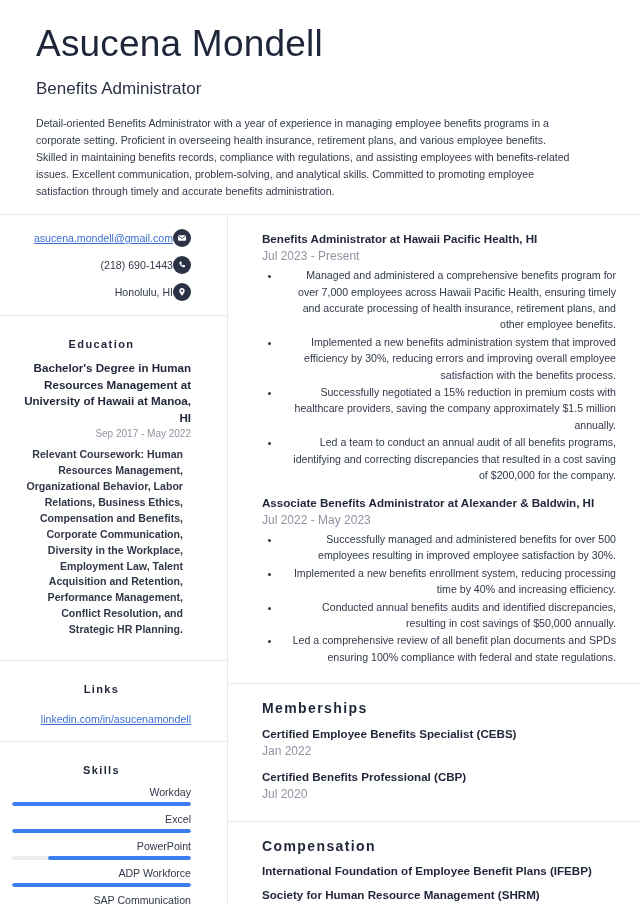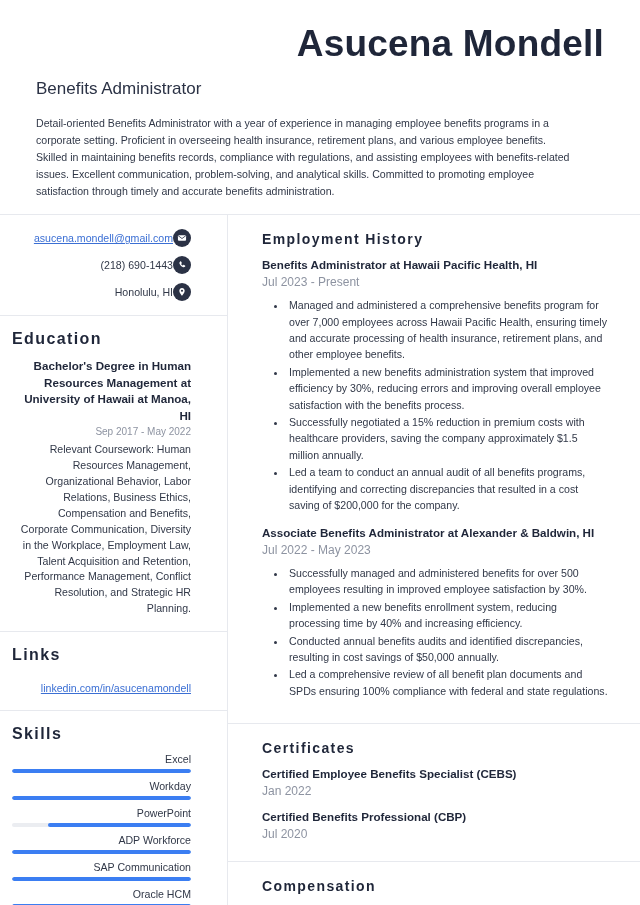--- a/index.html
+++ b/index.html
@@ -21,26 +21,25 @@
     background: #fff;
     box-sizing: border-box;
   }
 
   
   .header {
     padding: 24px 36px 14px 36px;
   }
   .name {
     font-size: 37px;
-    font-weight: 700;
+    font-weight: 400;
     letter-spacing: 0.2px;
     color: #1f2639;
     line-height: 1.1;
     margin: 0 0 14px 0;
-    text-align: right;
   }
   .job-title {
     font-size: 17px;
     font-weight: 400;
     color: #2b3245;
     margin: 0 0 16px 0;
   }
   .summary {
     font-size: 10.6px;
     line-height: 1.62;
@@ -73,26 +72,26 @@
 
   
   .lsec {
     padding: 14px 36px 14px 12px;
     border-bottom: 1px solid #e7e9ee;
     text-align: right;
   }
   .lsec.no-border { border-bottom: none; }
 
   .lhead {
-    font-size: 16px;
+    font-size: 11px;
     font-weight: bold;
     letter-spacing: 1.4px;
     color: #1f2639;
-    margin: 0 0 10px 0;
-    text-align: left;
+    margin: 8px 0 10px 0;
+    text-align: center;
   }
 
   .contact-row {
     display: flex;
     align-items: center;
     justify-content: flex-end;
     margin-bottom: 9px;
     font-size: 10.6px;
     color: #313848;
   }
@@ -124,21 +123,22 @@
   }
   .edu-date {
     font-size: 10px;
     color: #8d93a1;
     margin: 0 0 5px 0;
   }
   .edu-desc {
     font-size: 10.6px;
     line-height: 1.5;
     color: #313848;
-    margin: 0;
+    margin: 8px;
+    font-weight: bold;
   }
 
   .links-body { margin-top: 14px; }
 
   
   .skill {
     margin-bottom: 7px;
   }
   .skill-name {
     font-size: 10.6px;
@@ -181,23 +181,24 @@
     color: #1f2639;
     margin: 0 0 2px 0;
     line-height: 1.35;
   }
   .entry-date {
     font-size: 12px;
     color: #8d93a1;
     margin: 0 0 4px 0;
   }
   ul.bullets {
-    margin: 8px;
+    margin: 2px;
     padding-left: 17px;
     list-style: disc;
+    text-align: right;
   }
   ul.bullets li {
     font-size: 10.6px;
     line-height: 1.55;
     color: #313848;
     margin-bottom: 1px;
     padding-left: 2px;
   }
   .cert-entry { margin-bottom: 11px; }
   .cert-entry:last-child { margin-bottom: 0; }
@@ -265,32 +266,32 @@
         <h2 class="lhead">Links</h2>
         <div class="links-body">
           <a class="link" href="#">linkedin.com/in/asucenamondell</a>
         </div>
       </div>
 
       <div class="lsec no-border">
         <h2 class="lhead">Skills</h2>
         <div id="skills-list">
             <div class="skill">
+              <div class="skill-name">Workday</div>
+              <div class="skill-track">
+                <div class="skill-fill" style="width: 100%;"></div>
+              </div>
+            </div>
+            <div class="skill">
               <div class="skill-name">Excel</div>
               <div class="skill-track">
                 <div class="skill-fill" style="width: 100%;"></div>
               </div>
             </div>
             <div class="skill">
-              <div class="skill-name">Workday</div>
-              <div class="skill-track">
-                <div class="skill-fill" style="width: 100%;"></div>
-              </div>
-            </div>
-            <div class="skill">
               <div class="skill-name">PowerPoint</div>
               <div class="skill-track">
                 <div class="skill-fill" style="width: 80%;"></div>
               </div>
             </div>
             <div class="skill">
               <div class="skill-name">ADP Workforce</div>
               <div class="skill-track">
                 <div class="skill-fill" style="width: 100%;"></div>
               </div>
@@ -311,21 +312,20 @@
               <div class="skill-name">PeopleSoft</div>
             </div>
           </div>
       </div>
 
     </div>
 
     <div class="col-right">
 
       <div class="rsec">
-        <h2 class="rhead">Employment History</h2>
         <div id="employment-list">
             <div class="entry">
               <div class="entry-title">Benefits Administrator at Hawaii Pacific Health, HI</div>
               <div class="entry-date">Jul 2023 - Present</div>
               <ul class="bullets">
                 <li>Managed and administered a comprehensive benefits program for over 7,000 employees across Hawaii Pacific Health, ensuring timely and accurate processing of health insurance, retirement plans, and other employee benefits.</li>
                 <li>Implemented a new benefits administration system that improved efficiency by 30%, reducing errors and improving overall employee satisfaction with the benefits process.</li>
                 <li>Successfully negotiated a 15% reduction in premium costs with healthcare providers, saving the company approximately $1.5 million annually.</li>
                 <li>Led a team to conduct an annual audit of all benefits programs, identifying and correcting discrepancies that resulted in a cost saving of $200,000 for the company.</li>
               </ul>
@@ -337,21 +337,21 @@
                 <li>Successfully managed and administered benefits for over 500 employees resulting in improved employee satisfaction by 30%.</li>
                 <li>Implemented a new benefits enrollment system, reducing processing time by 40% and increasing efficiency.</li>
                 <li>Conducted annual benefits audits and identified discrepancies, resulting in cost savings of $50,000 annually.</li>
                 <li>Led a comprehensive review of all benefit plan documents and SPDs ensuring 100% compliance with federal and state regulations.</li>
               </ul>
             </div>
           </div>
       </div>
 
       <div class="rsec">
-        <h2 class="rhead">Certificates</h2>
+        <h2 class="rhead">Memberships</h2>
         <div id="certificates-list">
             <div class="cert-entry">
               <div class="entry-title">Certified Employee Benefits Specialist (CEBS)</div>
               <div class="entry-date">Jan 2022</div>
             </div>
             <div class="cert-entry">
               <div class="entry-title">Certified Benefits Professional (CBP)</div>
               <div class="entry-date">Jul 2020</div>
             </div>
           </div>

